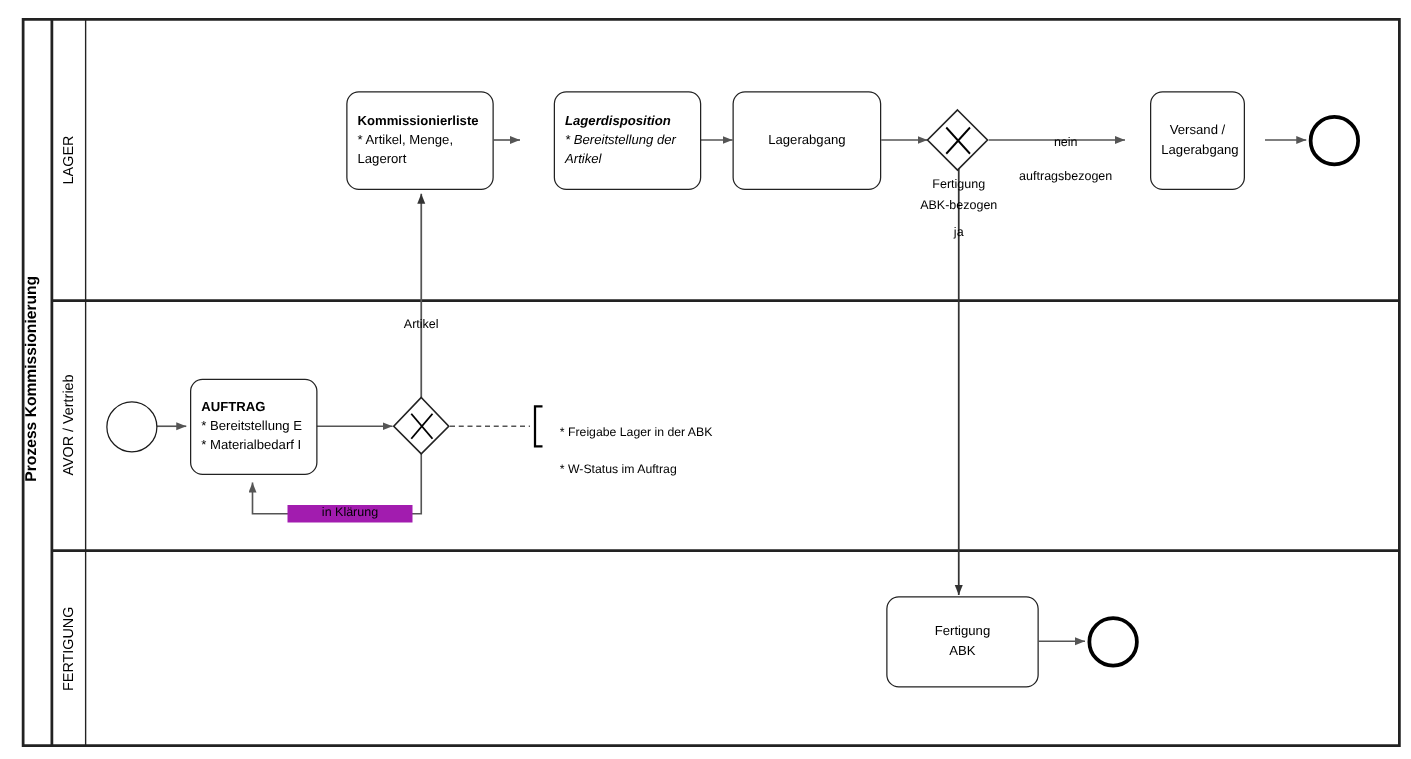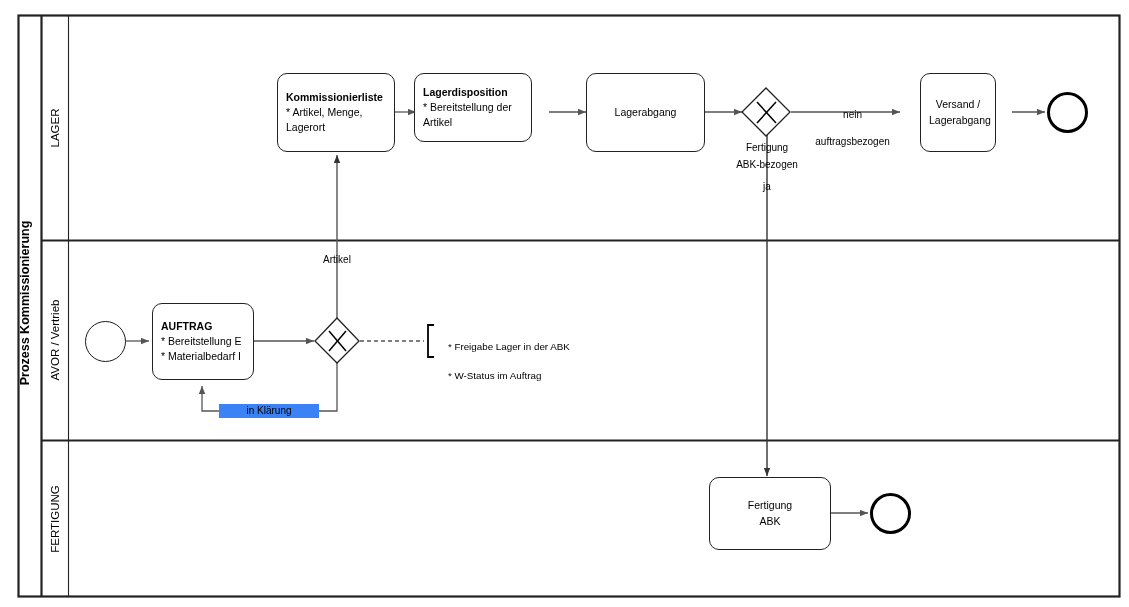--- a/index.html
+++ b/index.html
@@ -174,21 +174,21 @@
   <div class="lane-title" style="left:0px; top:513px; width:110px;">FERTIGUNG</div>
 
   <div class="node task" style="left:277px; top:73px; width:118px; height:79px;">
     <span class="tasktext">
       <span class="ttl">Kommissionierliste</span>
       <span class="sub">* Artikel, Menge,</span>
       <span class="sub">Lagerort</span>
     </span>
   </div>
 
-  <div class="node task" style="left:414px; top:73px; width:118px; height:69px;">
+  <div class="node task" style="left:443px; top:73px; width:118px; height:79px;font-style:italic;">
     <span class="tasktext">
       <span class="ttl">Lagerdisposition</span>
       <span class="sub">* Bereitstellung der</span>
       <span class="sub">Artikel</span>
     </span>
   </div>
 
   <div class="node task center" style="left:586px; top:73px; width:119px; height:79px;justify-content:flex-end;">
     <span class="tasktext">
       <span>Lagerabgang</span>
@@ -217,21 +217,21 @@
   <div class="node evt start" style="left:85px; top:321px; width:41px; height:41px;"></div>
 
   <div class="node task" style="left:152px; top:303px; width:102px; height:77px;">
     <span class="tasktext">
       <span class="ttl">AUFTRAG</span>
       <span class="sub">* Bereitstellung E</span>
       <span class="sub">* Materialbedarf I</span>
     </span>
   </div>
 
-  <div class="lbl ctr" style="left:219px; top:404px; width:100px; background:#3b82f6;">in Klärung</div>
+  <div class="lbl ctr" style="left:230px; top:404px; width:100px; background:#a21caf;">in Klärung</div>
 
   <div class="annot" style="left:437px; top:326px;">
     <span>* Freigabe Lager in der ABK</span><br>
     <span>* W-Status im Auftrag</span>
   </div>
 
   <div class="node task center" style="left:709px; top:477px; width:122px; height:73px;">
     <span class="tasktext">
       <span class="sub">Fertigung</span>
       <span class="sub">ABK</span>

